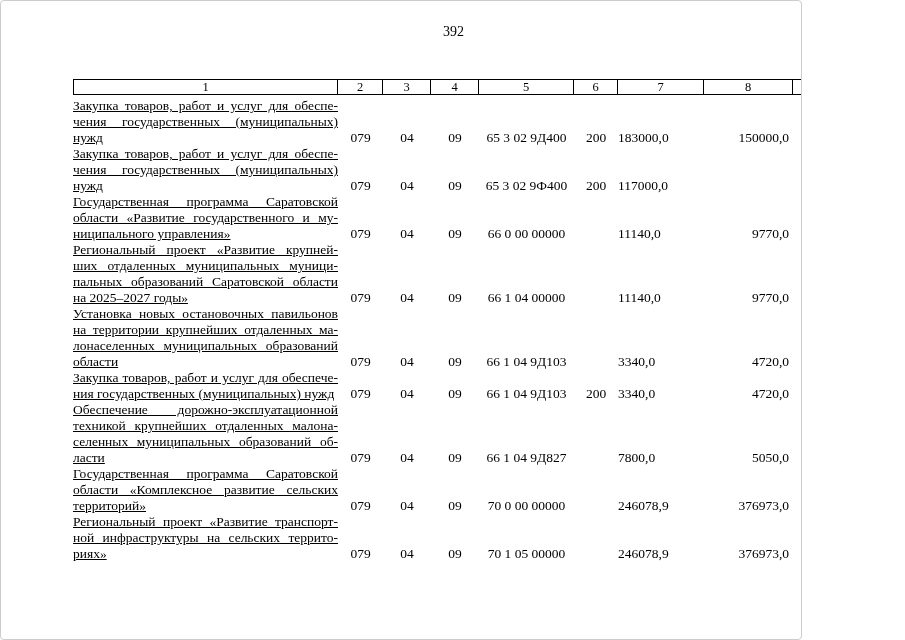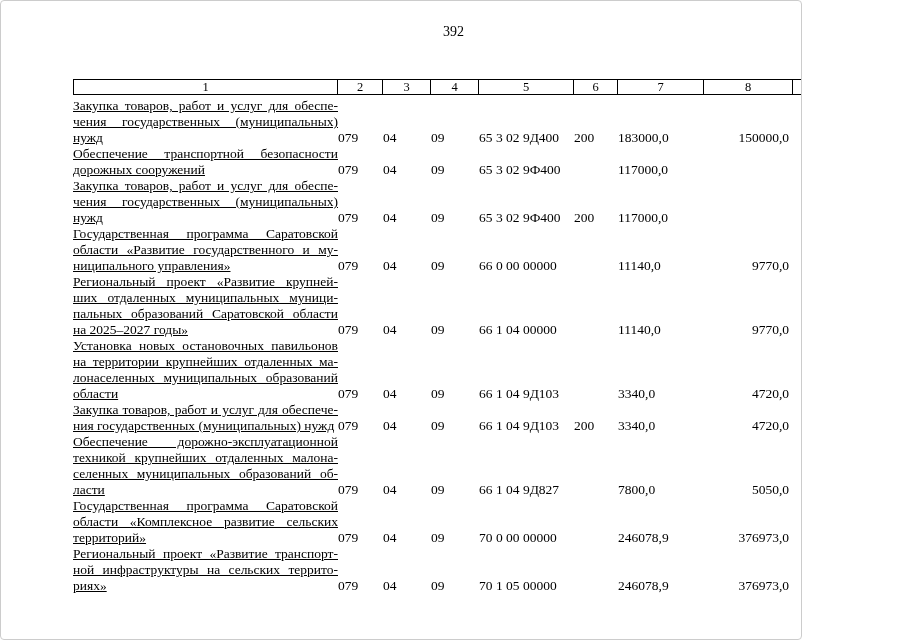--- a/index.html
+++ b/index.html
@@ -53,21 +53,21 @@
     line-height: 16px;
     border-collapse: collapse;
   }
   .trow { display: table-row; }
   .c {
     display: table-cell;
     vertical-align: bottom;
     box-sizing: border-box;
   }
   .c1 { text-align: left; text-decoration: underline; }
-  .c2, .c3, .c4, .c5, .c6 { text-align: left; }
+  .c2, .c3, .c4, .c5, .c6 { text-align: center; }
   .c7 { text-align: left; padding-right: 2px; }
   .c8 { text-align: right; padding-right: 4px; }
   .c9 { text-align: right; padding-right: 5px; }
   .l { overflow: hidden; }
   .l.just {
     white-space: nowrap;
     text-align: justify;
     text-align-last: justify;
   }
 </style>
@@ -100,34 +100,20 @@
           <div class="c c3 w3">04</div>
           <div class="c c4 w4">09</div>
           <div class="c c5 w5">65 3 02 9Д400</div>
           <div class="c c6 w6">200</div>
           <div class="c c7 w7">183000,0</div>
           <div class="c c8 w8">150000,0</div>
           <div class="c c9 w9">150000,0</div>
         </div>
         <div class="trow">
           <div class="c c1 w1">
-            <div class="l just">Обеспечение транспортной безопасности</div>
-            <div class="l">дорожных сооружений</div>
-          </div>
-          <div class="c c2 w2">079</div>
-          <div class="c c3 w3">04</div>
-          <div class="c c4 w4">09</div>
-          <div class="c c5 w5">65 3 02 9Ф400</div>
-          <div class="c c6 w6"></div>
-          <div class="c c7 w7">117000,0</div>
-          <div class="c c8 w8"></div>
-          <div class="c c9 w9"></div>
-        </div>
-        <div class="trow">
-          <div class="c c1 w1">
             <div class="l just">Закупка товаров, работ и услуг для обеспе-</div>
             <div class="l just">чения государственных (муниципальных)</div>
             <div class="l">нужд</div>
           </div>
           <div class="c c2 w2">079</div>
           <div class="c c3 w3">04</div>
           <div class="c c4 w4">09</div>
           <div class="c c5 w5">65 3 02 9Ф400</div>
           <div class="c c6 w6">200</div>
           <div class="c c7 w7">117000,0</div>

